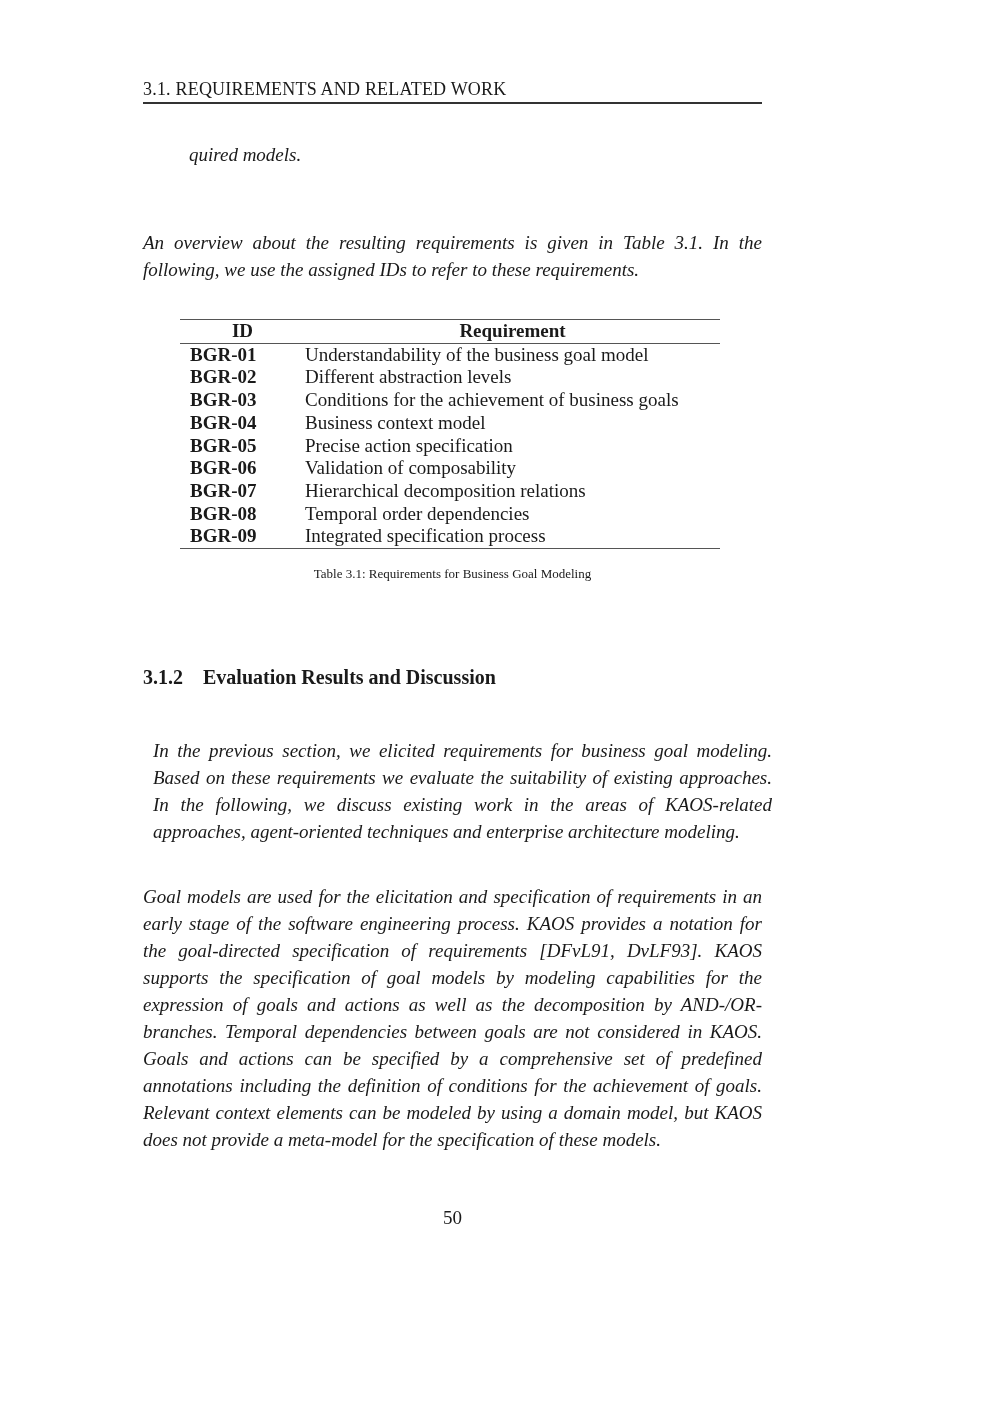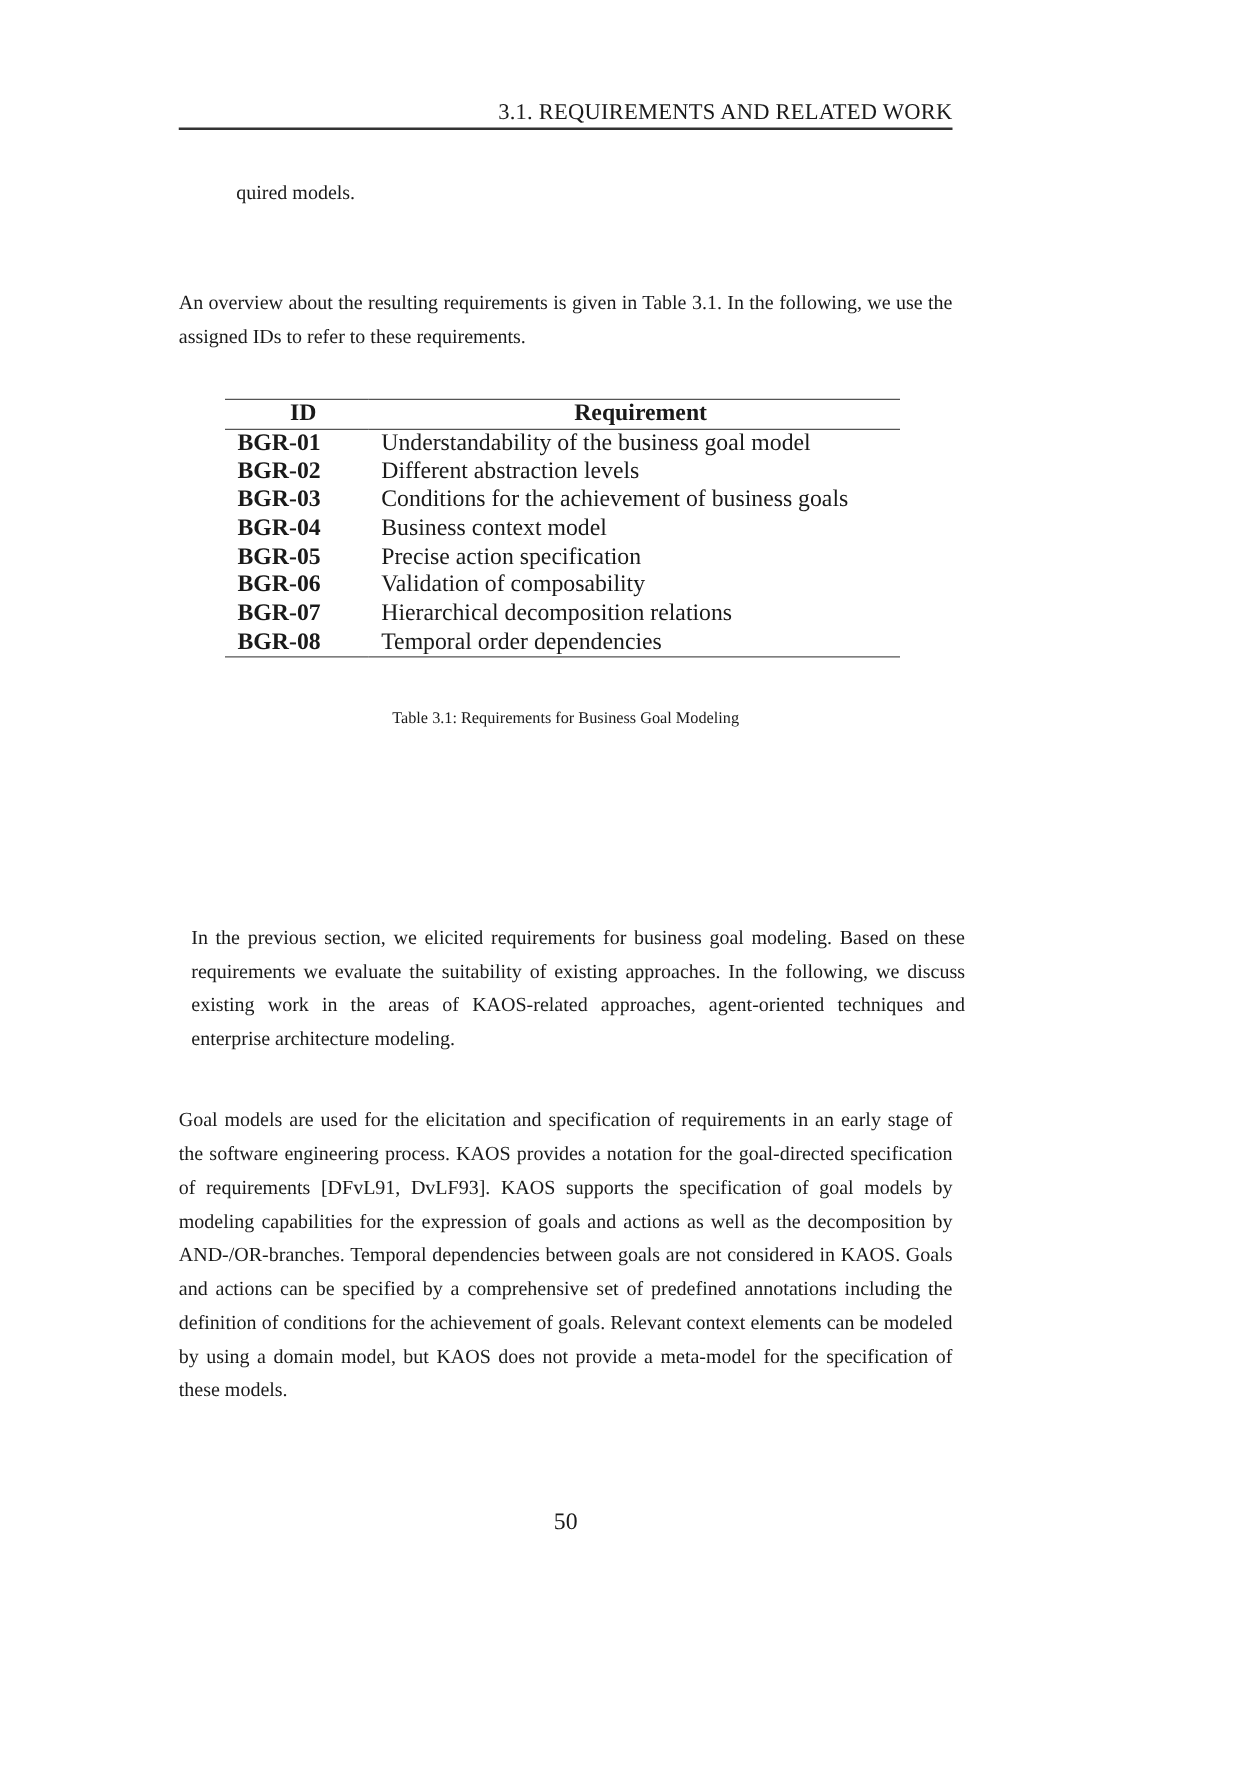--- a/index.html
+++ b/index.html
@@ -20,31 +20,32 @@
       left: 0; top: 0;
       width: 1000px; height: 1414px;
     }
     .running-header {
       position: absolute;
       left: 143px;
       top: 78px;
       width: 619px;
       height: 24px;
       border-bottom: 2px solid #333;
-      text-align: right;
+      text-align: left;
       font-family: "Liberation Serif", serif;
       font-size: 18px;
       letter-spacing: 0.2px;
       line-height: 22px;
     }
     .text {
       font-family: "Liberation Serif", serif;
-      font-size: 16px;
+      font-size: 19px;
       line-height: 27px;
       text-align: justify;
+      font-style: italic;
     }
     .continuation {
       position: absolute;
       left: 189px;
       top: 141px;
     }
     .para {
       position: absolute;
       left: 143px;
       width: 619px;
@@ -160,25 +161,32 @@
         <td>Validation of composability</td>
       </tr>
       <tr>
         <td class="col-id">BGR-07</td>
         <td>Hierarchical decomposition relations</td>
       </tr>
       <tr>
         <td class="col-id">BGR-08</td>
         <td>Temporal order dependencies</td>
       </tr>
+      <tr>
+        <td class="col-id">BGR-09</td>
+        <td>Integrated specification process</td>
+      </tr>
     </tbody>
   </table>
 
   <div class="caption">Table 3.1: Requirements for Business Goal Modeling</div>
 
+  <div class="section-heading">
+    <span class="num">3.1.2</span><span>Evaluation Results and Discussion</span>
+  </div>
 
   <p class="text para para-2" style="margin:10px">In the previous section, we elicited requirements for business goal modeling. Based on these requirements we evaluate the suitability of existing approaches. In the following, we discuss existing work in the areas of KAOS-related approaches, agent-oriented techniques and enterprise architecture modeling.</p>
 
   <p class="text para para-3" style="margin:0">Goal models are used for the elicitation and specification of requirements in an early stage of the software engineering process. KAOS provides a notation for the goal-directed specification of requirements [DFvL91, DvLF93]. KAOS supports the specification of goal models by modeling capabilities for the expression of goals and actions as well as the decomposition by AND-/OR-branches. Temporal dependencies between goals are not considered in KAOS. Goals and actions can be specified by a comprehensive set of predefined annotations including the definition of conditions for the achievement of goals. Relevant context elements can be modeled by using a domain model, but KAOS does not provide a meta-model for the specification of these models.</p>
 
   <div class="page-number">50</div>
 
 </div>
 
 </body></html>

